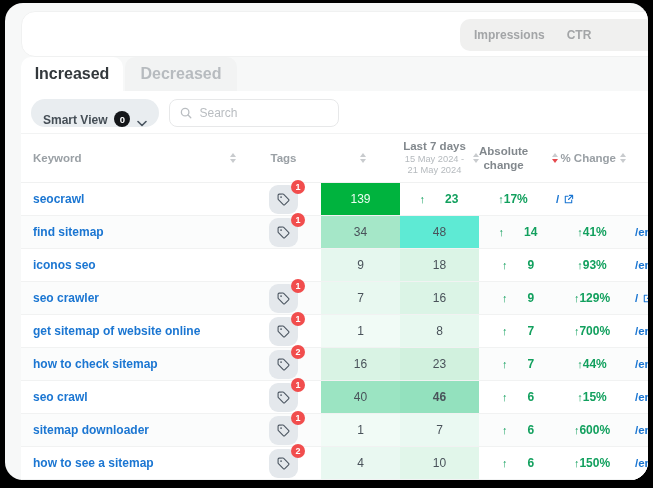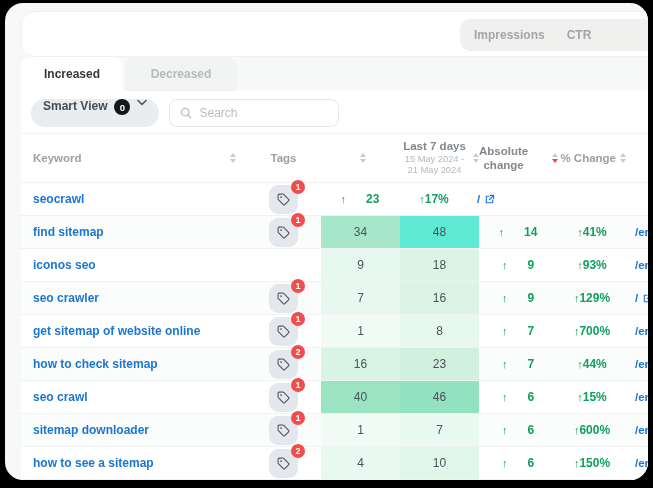--- a/index.html
+++ b/index.html
@@ -13,32 +13,32 @@
   .toolbar { position:absolute; left:16px; right:-14px; top:8px; height:46px;
              background:#fff; border:1px solid #f0f1f1; border-radius:14px; }
   .metric-tabs { position:absolute; left:438px; top:7px; height:32px; width:230px;
                  background:#f0f0ef; border-radius:10px; display:flex; align-items:center; padding:3px; }
   .mtab { padding:5px 11px; font-size:12px; color:#a3a5a7; font-weight:600; white-space:nowrap;
           border-radius:8px; cursor:pointer; }
   .mtab.active { background:#fff; color:#3f4449; font-weight:700; box-shadow:0 1px 2px rgba(0,0,0,.06); }
 
   
   .tabs { position:absolute; left:16px; top:54px; height:34px; display:flex; }
-  .tab { width:102px; text-align:center; line-height:34px; font-size:12px;
+  .tab { width:102px; text-align:center; line-height:34px; font-size:16px;
          border-radius:10px 10px 0 0; cursor:pointer; }
   .tab.active { background:#fff; color:#33383c; font-weight:700; }
   .tab.inactive { background:#f2f3f3; color:#b7bbbf; font-weight:600; margin-left:2px; width:112px; }
 
   
   .content { position:absolute; left:16px; right:-14px; top:88px; bottom:-14px;
              background:#fff; border-radius:0 12px 0 0; }
 
   .filter { display:flex; align-items:center; gap:10px; padding:8px 0 6px 10px; height:42px; }
   .smart { height:28px; background:#e9edf0; border:none; border-radius:14px; display:inline-flex;
-           align-items:flex-start; gap:7px; padding:0 12px; font-size:12px; color:#454e56;
+           align-items:flex-end; gap:7px; padding:0 12px; font-size:12px; color:#454e56;
            font-weight:600; cursor:pointer; font-family:inherit; }
   .count { width:16px; height:16px; border-radius:50%; background:#141619; color:#fff;
            font-size:9.5px; display:flex; align-items:center; justify-content:center; font-weight:700; }
   .search { width:170px; height:28px; border:1px solid #e7e8e9; border-radius:8px; background:#fff;
             display:flex; align-items:center; gap:7px; padding:12px 10px; }
   .search input { border:none; outline:none; width:120px; font-size:12px; color:#49525a;
                   font-family:inherit; }
   .search input::placeholder { color:#b9bdc1; }
 
   
@@ -171,20 +171,21 @@
           </div>
     <div class="c-tags">
       <button class="tagbtn">
         <svg width="13" height="13" viewBox="0 0 24 24">
                 <path d="M21.4 11.6l-9-9A2 2 0 0 0 11 2H4a2 2 0 0 0-2 2v7c0 .5.2 1 .6 1.4l9 9a2 2 0 0 0 2.8 0l7-7a2 2 0 0 0 0-2.8z" fill="none" stroke="#4b5560" stroke-width="2"></path>
                 <circle cx="7.5" cy="7.5" r="1.6" fill="#4b5560"></circle>
               </svg>
         <span class="badge">1</span>
       </button>
     </div>
+    <div class="c-prev" style="background: rgb(0, 179, 62); color: rgb(234, 254, 242);">139</div>
     <div class="c-abs">
       <span class="arrow">↑</span>
             <span class="chg">23</span>
     </div>
     <div class="c-pct">
       <span class="arrow">↑</span>
             <span class="chg">17%</span>
     </div>
     <div class="c-url">
       <a class="url-link">
@@ -360,21 +361,21 @@
     <div class="c-tags">
       <button class="tagbtn">
         <svg width="13" height="13" viewBox="0 0 24 24">
                 <path d="M21.4 11.6l-9-9A2 2 0 0 0 11 2H4a2 2 0 0 0-2 2v7c0 .5.2 1 .6 1.4l9 9a2 2 0 0 0 2.8 0l7-7a2 2 0 0 0 0-2.8z" fill="none" stroke="#4b5560" stroke-width="2"></path>
                 <circle cx="7.5" cy="7.5" r="1.6" fill="#4b5560"></circle>
               </svg>
         <span class="badge">1</span>
       </button>
     </div>
     <div class="c-prev" style="background: rgb(155, 228, 194);">40</div>
-    <div class="c-last" style="background: rgb(147, 225, 190);">46</div>
+    <div class="c-last" style="background: rgb(147, 225, 190); font-weight: bold;">46</div>
     <div class="c-abs">
       <span class="arrow">↑</span>
             <span class="chg">6</span>
     </div>
     <div class="c-pct">
       <span class="arrow">↑</span>
             <span class="chg">15%</span>
     </div>
     <div class="c-url">
       <a class="url-link">

